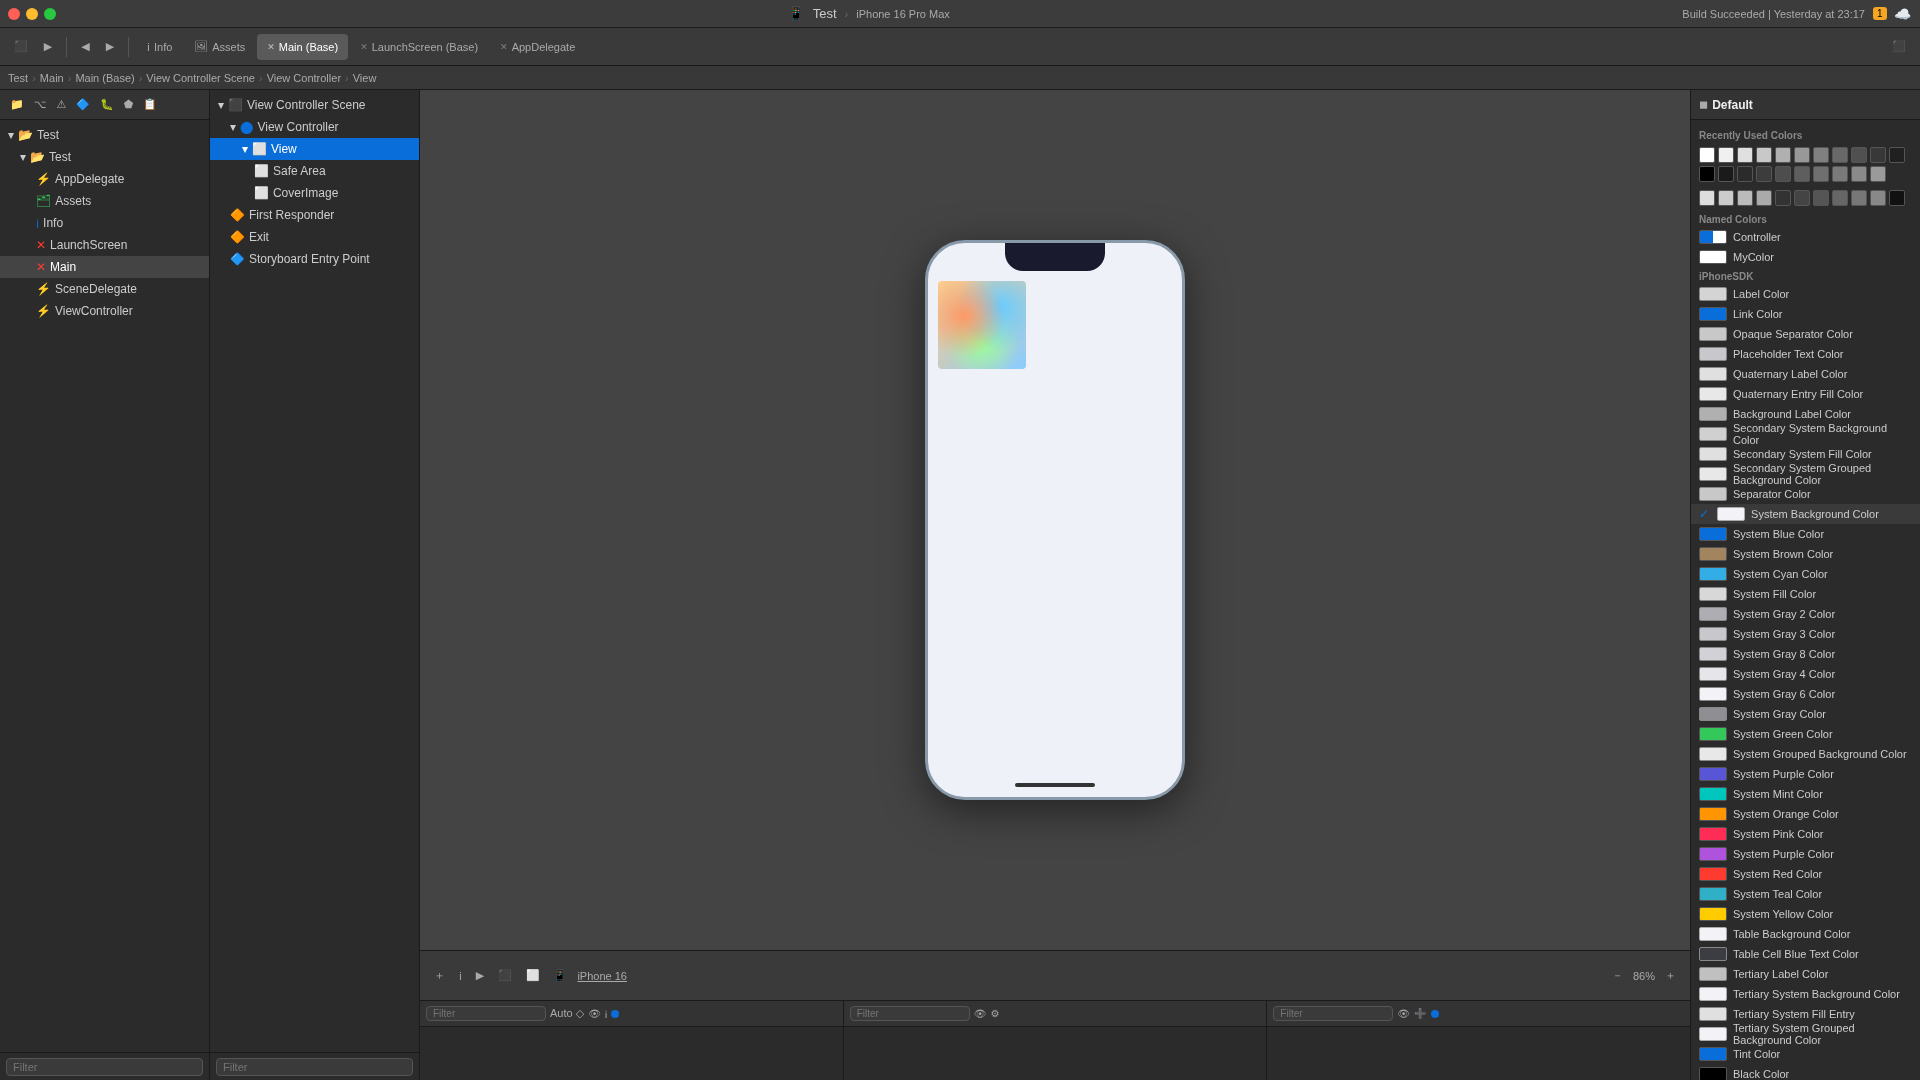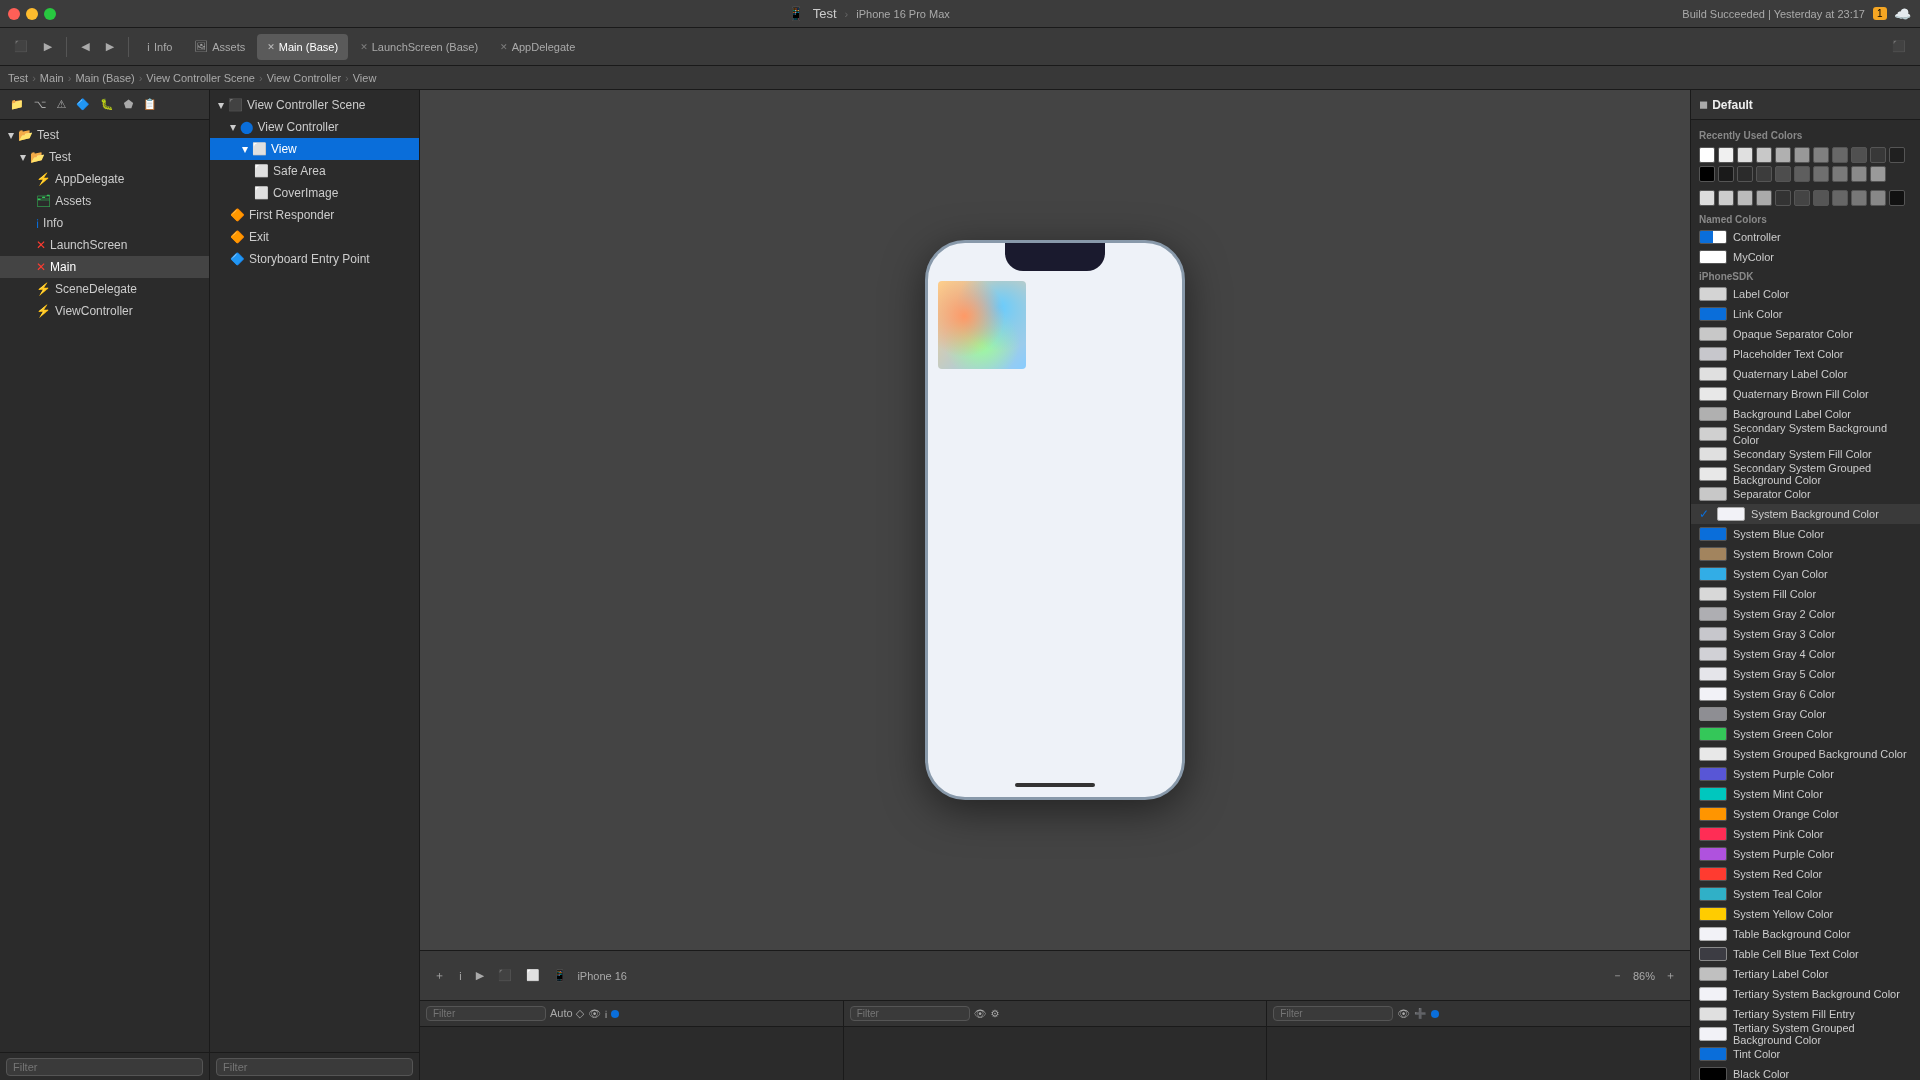--- a/index.html
+++ b/index.html
@@ -275,20 +275,21 @@
       padding: 2px 4px;
       font-size: 11px;
     }
     .zoom-display {
       font-size: 11px;
       color: #aaa;
     }
     .device-label {
       font-size: 11px;
       color: #aaa;
+      text-decoration: underline;
     }
     
     .bottom-panels {
       height: 80px;
       display: flex;
       border-top: 1px solid #1a1a1a;
       background: #2b2b2b;
     }
     .bottom-panel {
       flex: 1;
@@ -730,21 +731,21 @@
       <div class="color-item">
         <div class="color-item-swatch" style="background:#c7c7cc; border-color:#888;"></div>
         <span class="color-item-label">Placeholder Text Color</span>
       </div>
       <div class="color-item">
         <div class="color-item-swatch" style="background:#e0e0e0; border-color:#888;"></div>
         <span class="color-item-label">Quaternary Label Color</span>
       </div>
       <div class="color-item">
         <div class="color-item-swatch" style="background:#e8e8e8; border-color:#888;"></div>
-        <span class="color-item-label">Quaternary Brown Fill Color</span>
+        <span class="color-item-label">Quaternary Entry Fill Color</span>
       </div>
       <div class="color-item">
         <div class="color-item-swatch" style="background:#b0b0b0; border-color:#888;"></div>
         <span class="color-item-label">Background Label Color</span>
       </div>
       <div class="color-item">
         <div class="color-item-swatch" style="background:#d0d0d0; border-color:#888;"></div>
         <span class="color-item-label">Secondary System Background Color</span>
       </div>
       <div class="color-item">
@@ -783,25 +784,25 @@
       <div class="color-item">
         <div class="color-item-swatch" style="background:#aeaeb2; border-color:#888;"></div>
         <span class="color-item-label">System Gray 2 Color</span>
       </div>
       <div class="color-item">
         <div class="color-item-swatch" style="background:#c7c7cc; border-color:#888;"></div>
         <span class="color-item-label">System Gray 3 Color</span>
       </div>
       <div class="color-item">
         <div class="color-item-swatch" style="background:#d1d1d6; border-color:#888;"></div>
+        <span class="color-item-label">System Gray 8 Color</span>
+      </div>
+      <div class="color-item">
+        <div class="color-item-swatch" style="background:#e5e5ea; border-color:#888;"></div>
         <span class="color-item-label">System Gray 4 Color</span>
-      </div>
-      <div class="color-item">
-        <div class="color-item-swatch" style="background:#e5e5ea; border-color:#888;"></div>
-        <span class="color-item-label">System Gray 5 Color</span>
       </div>
       <div class="color-item">
         <div class="color-item-swatch" style="background:#f2f2f7; border-color:#888;"></div>
         <span class="color-item-label">System Gray 6 Color</span>
       </div>
       <div class="color-item">
         <div class="color-item-swatch" style="background:#8e8e93; border-color:#888;"></div>
         <span class="color-item-label">System Gray Color</span>
       </div>
       <div class="color-item">

